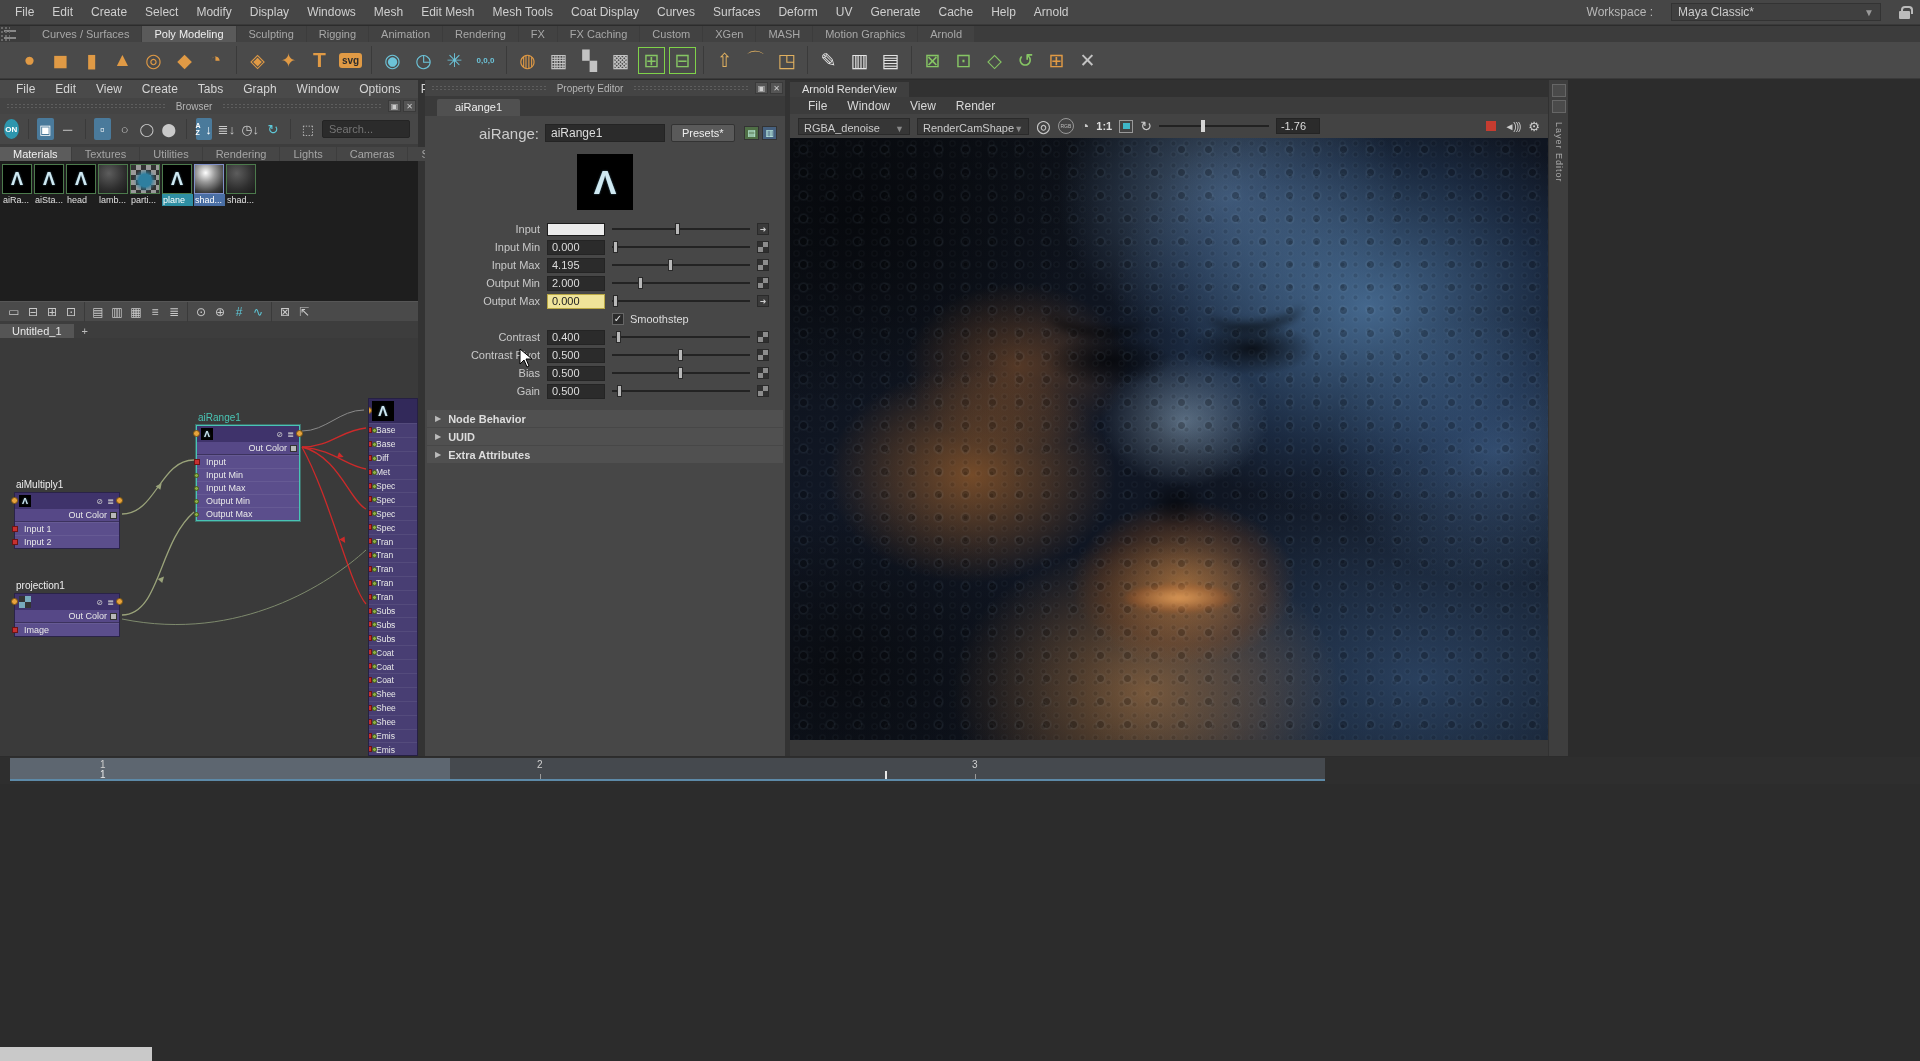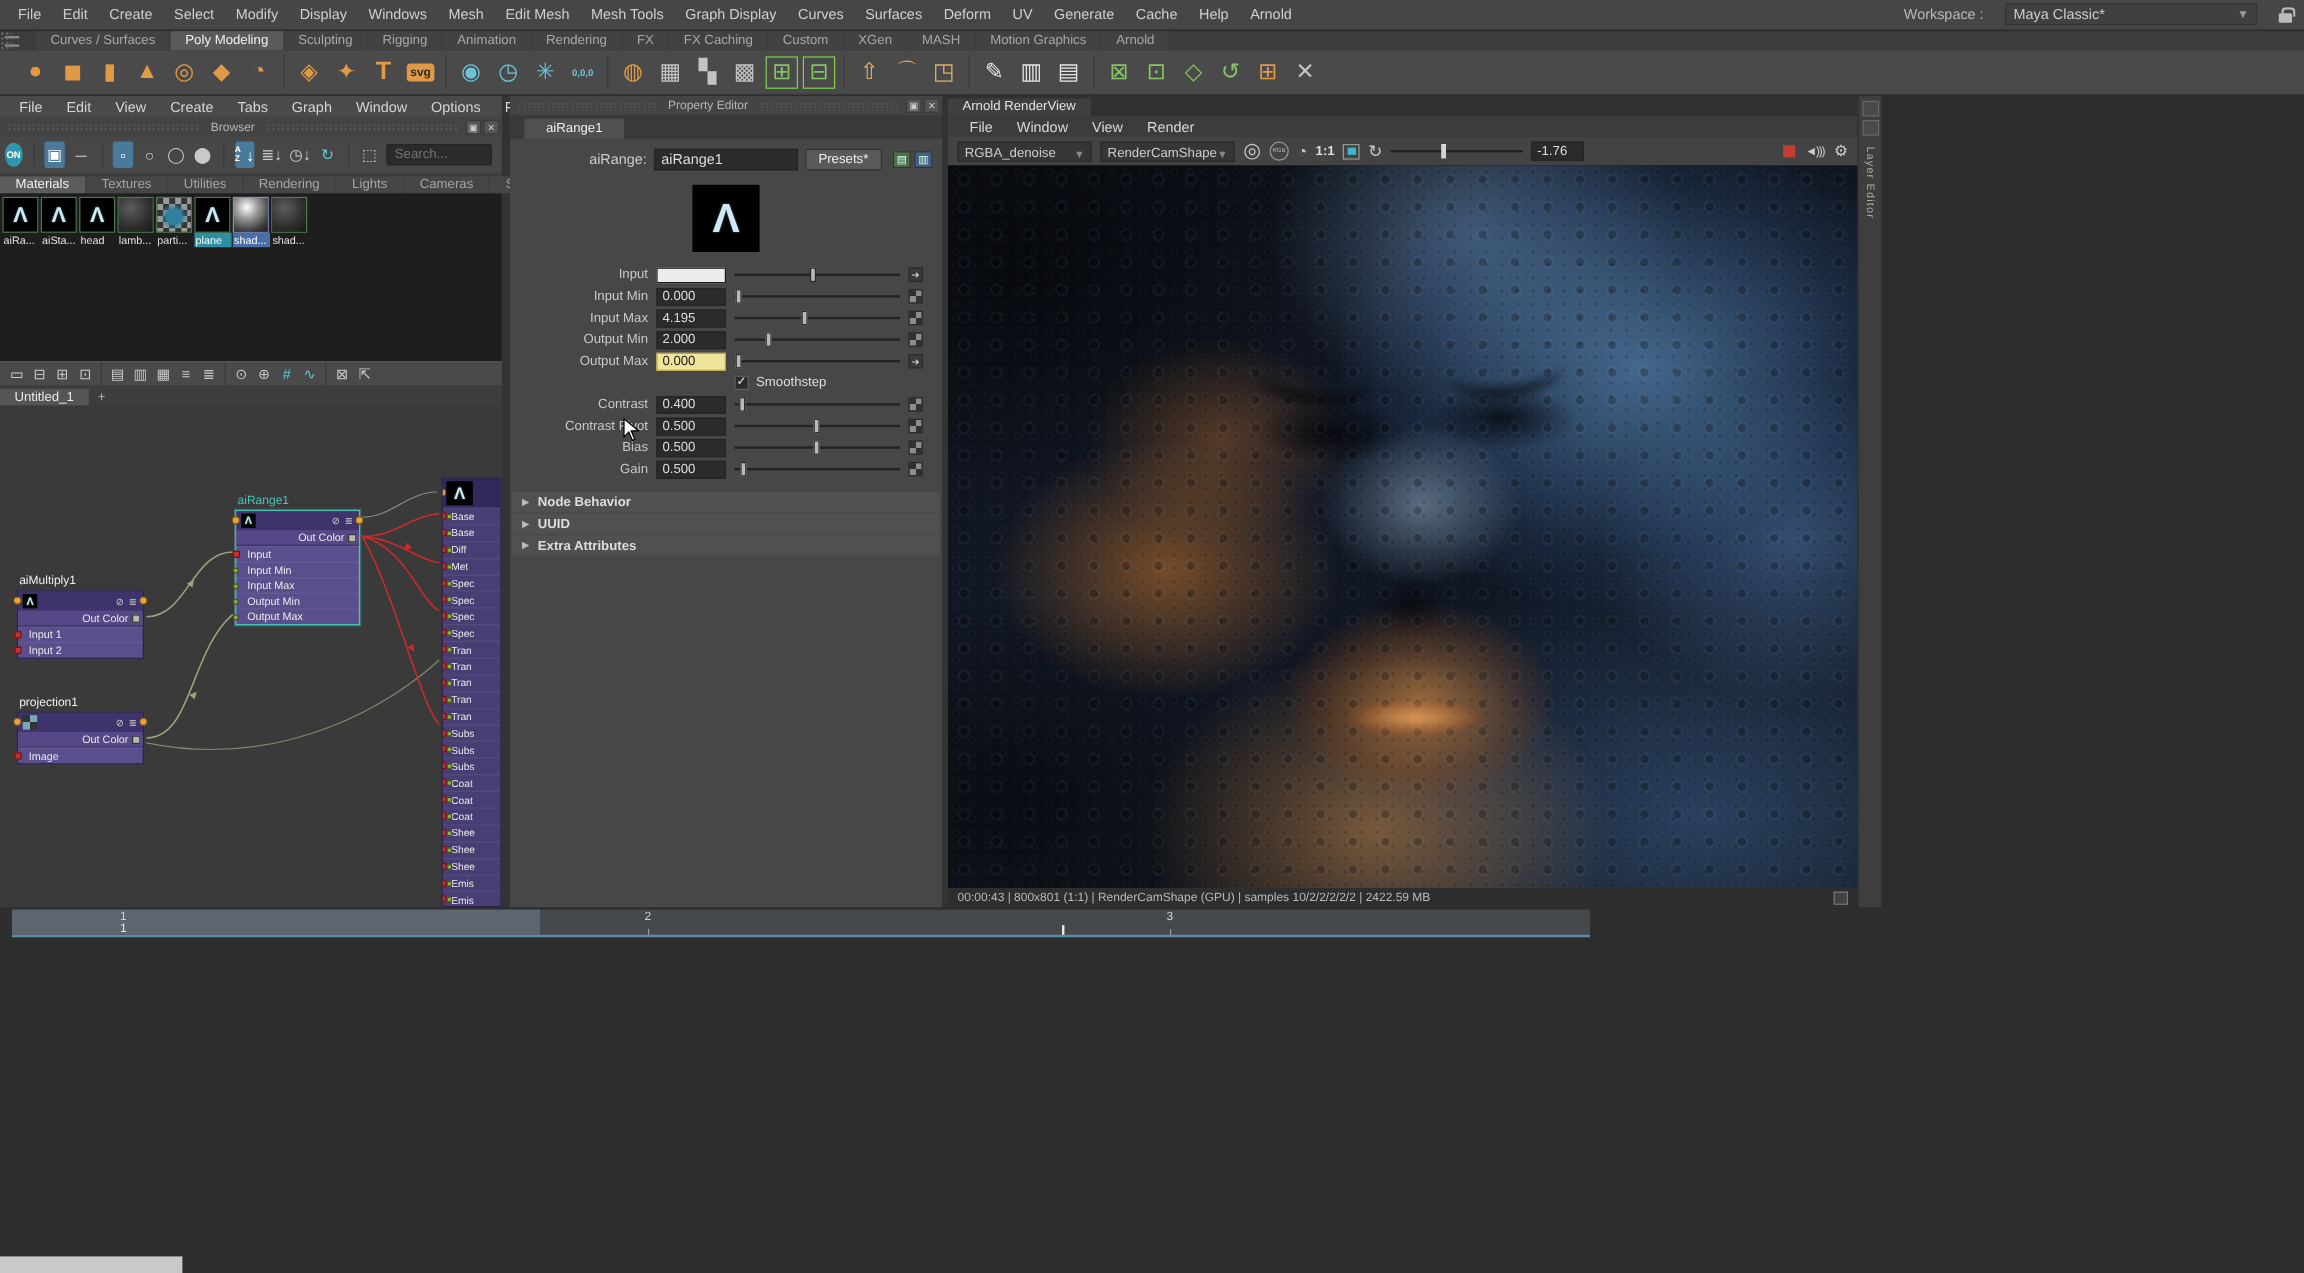--- a/index.html
+++ b/index.html
@@ -129,21 +129,21 @@
   .plane-head { height:24px; background:rgba(50,40,88,.95); display:flex; align-items:center; padding:0 3px; position:relative; }
   .plane-head .n-icon { width:22px; height:20px; }
   .plane-head .n-icon .arnold-a { font-size:14px; }
 
   
   .propeditor { position:absolute; left:425px; top:80px; width:360px; height:676px; background:#444; }
   .pe-tabrow { height:20px; background:#3a3a3a; display:flex; align-items:flex-end; padding-left:12px; }
   .pe-tab { background:#505050; color:#eee; font-size:11px; padding:2px 18px 3px; border-radius:2px 2px 0 0; }
   .pe-body { position:relative; height:640px; background:#474747; padding-top:6px; }
   .pe-namerow { display:flex; align-items:center; padding:2px 8px 6px; gap:6px; }
-  .pe-namelabel { width:106px; text-align:right; font-size:12px; color:#ccc; }
+  .pe-namelabel { width:106px; text-align:right; font-size:15px; color:#ccc; }
   .pe-nameinput { width:120px; height:18px; background:#2b2b2b; border:1px solid #242424; color:#ddd;
                   font-size:12px; padding:0 5px; font-family:inherit; }
   .pe-presets { background:#5a5a5a; border:1px solid #333; color:#eee; font-size:11px;
                 padding:2px 10px; border-radius:2px; }
   .pe-hdr-icons { margin-left:auto; display:flex; gap:3px; }
   .pe-hdr-icons .mi { width:15px; height:14px; background:#4f6f46; border:1px solid #333; color:#cfe;
                       font-size:9px; display:flex; align-items:center; justify-content:center; }
   .pe-hdr-icons .mi.b { background:#46617f; }
   .pe-swatch { width:56px; height:56px; background:#000; margin:6px auto 10px; display:flex;
                align-items:center; justify-content:center; }
@@ -260,21 +260,21 @@
         <span class="menu-item">File</span>
         <span class="menu-item">Edit</span>
         <span class="menu-item">Create</span>
         <span class="menu-item">Select</span>
         <span class="menu-item">Modify</span>
         <span class="menu-item">Display</span>
         <span class="menu-item">Windows</span>
         <span class="menu-item">Mesh</span>
         <span class="menu-item">Edit Mesh</span>
         <span class="menu-item">Mesh Tools</span>
-        <span class="menu-item">Graph Display</span>
+        <span class="menu-item">Coat Display</span>
         <span class="menu-item">Curves</span>
         <span class="menu-item">Surfaces</span>
         <span class="menu-item">Deform</span>
         <span class="menu-item">UV</span>
         <span class="menu-item">Generate</span>
         <span class="menu-item">Cache</span>
         <span class="menu-item">Help</span>
         <span class="menu-item">Arnold</span>
       </div>
     <div class="workspace">
@@ -771,24 +771,20 @@
       </div>
     </div>
     <div class="rv-image">
       <div class="bubbles1"></div>
       <div class="bubbles2"></div>
       <div class="brow left"></div>
       <div class="brow right"></div>
       <div class="nose-shadow"></div>
       <div class="lips"></div>
     </div>
-    <div class="rv-status">
-      <span>00:00:43 | 800x801 (1:1) | RenderCamShape  (GPU) | samples 10/2/2/2/2/2 | 2422.59 MB</span>
-      <span class="sicon"></span>
-    </div>
   </div>
 
   <div class="right-strip">
     <span class="rs-icon"></span>
     <span class="rs-icon"></span>
     <span class="rs-label">Layer Editor</span>
   </div>
 
   <div class="timeline">
     <div class="tl-track">

